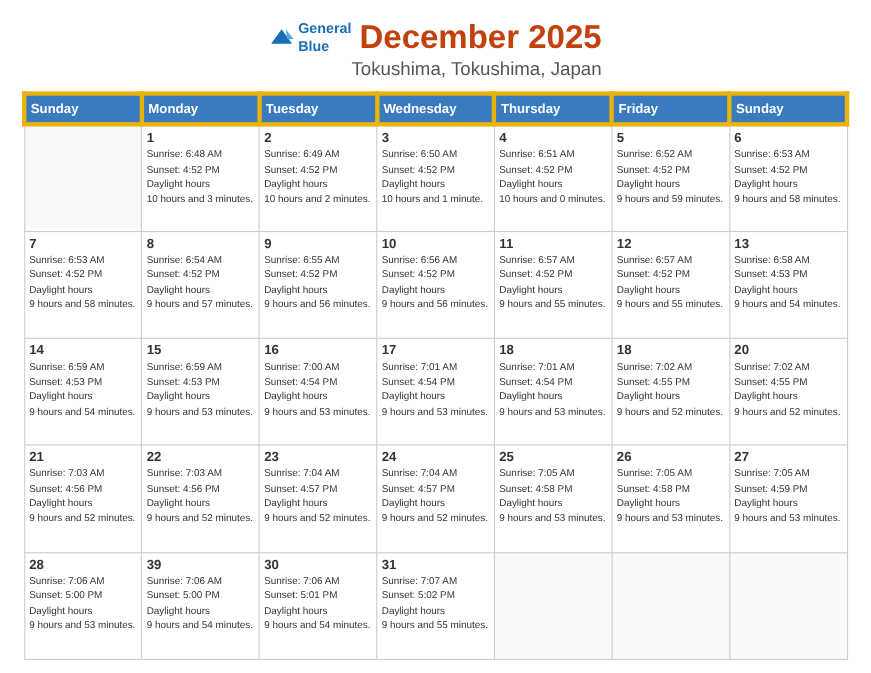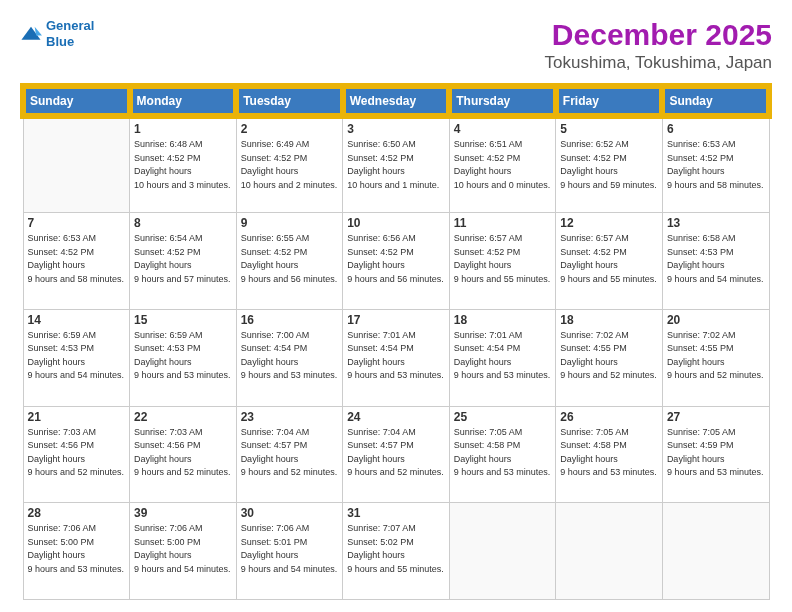--- a/index.html
+++ b/index.html
@@ -9,20 +9,21 @@
       font-family: Arial, sans-serif;
       background: #fff;
       overflow: hidden;
     }
     .page {
       width: 792px;
       height: 612px;
       padding: 18px 20px 12px 20px;
       display: flex;
       flex-direction: column;
+      align-items: center;
     }
     .header {
       display: flex;
       justify-content: space-between;
       align-items: flex-start;
       margin-bottom: 10px;
     }
     .logo {
       display: flex;
       align-items: center;
@@ -41,21 +42,21 @@
       width: 22px;
       height: 18px;
       margin-right: 2px;
     }
     .title-section {
       text-align: right;
     }
     .main-title {
       font-size: 30px;
       font-weight: bold;
-      color: #a21caf;
+      color: #c2410c;
       line-height: 1.1;
     }
     .subtitle {
       font-size: 17px;
       color: #555;
       margin-top: 2px;
     }
     .calendar {
       flex: 1;
       border: 1px solid #ccc;
@@ -63,21 +64,21 @@
       width: 100%;
       table-layout: fixed;
     }
     .calendar th {
       background: #3a7abf;
       color: white;
       font-size: 12px;
       font-weight: bold;
       padding: 5px 4px;
       text-align: left;
-      border: 6px solid #eab308;
+      border: 4px solid #eab308;
     }
     .calendar td {
       border: 1px solid #ccc;
       vertical-align: top;
       padding: 3px 4px;
       font-size: 9.5px;
       color: #333;
       background: #fff;
       height: 80px;
     }

